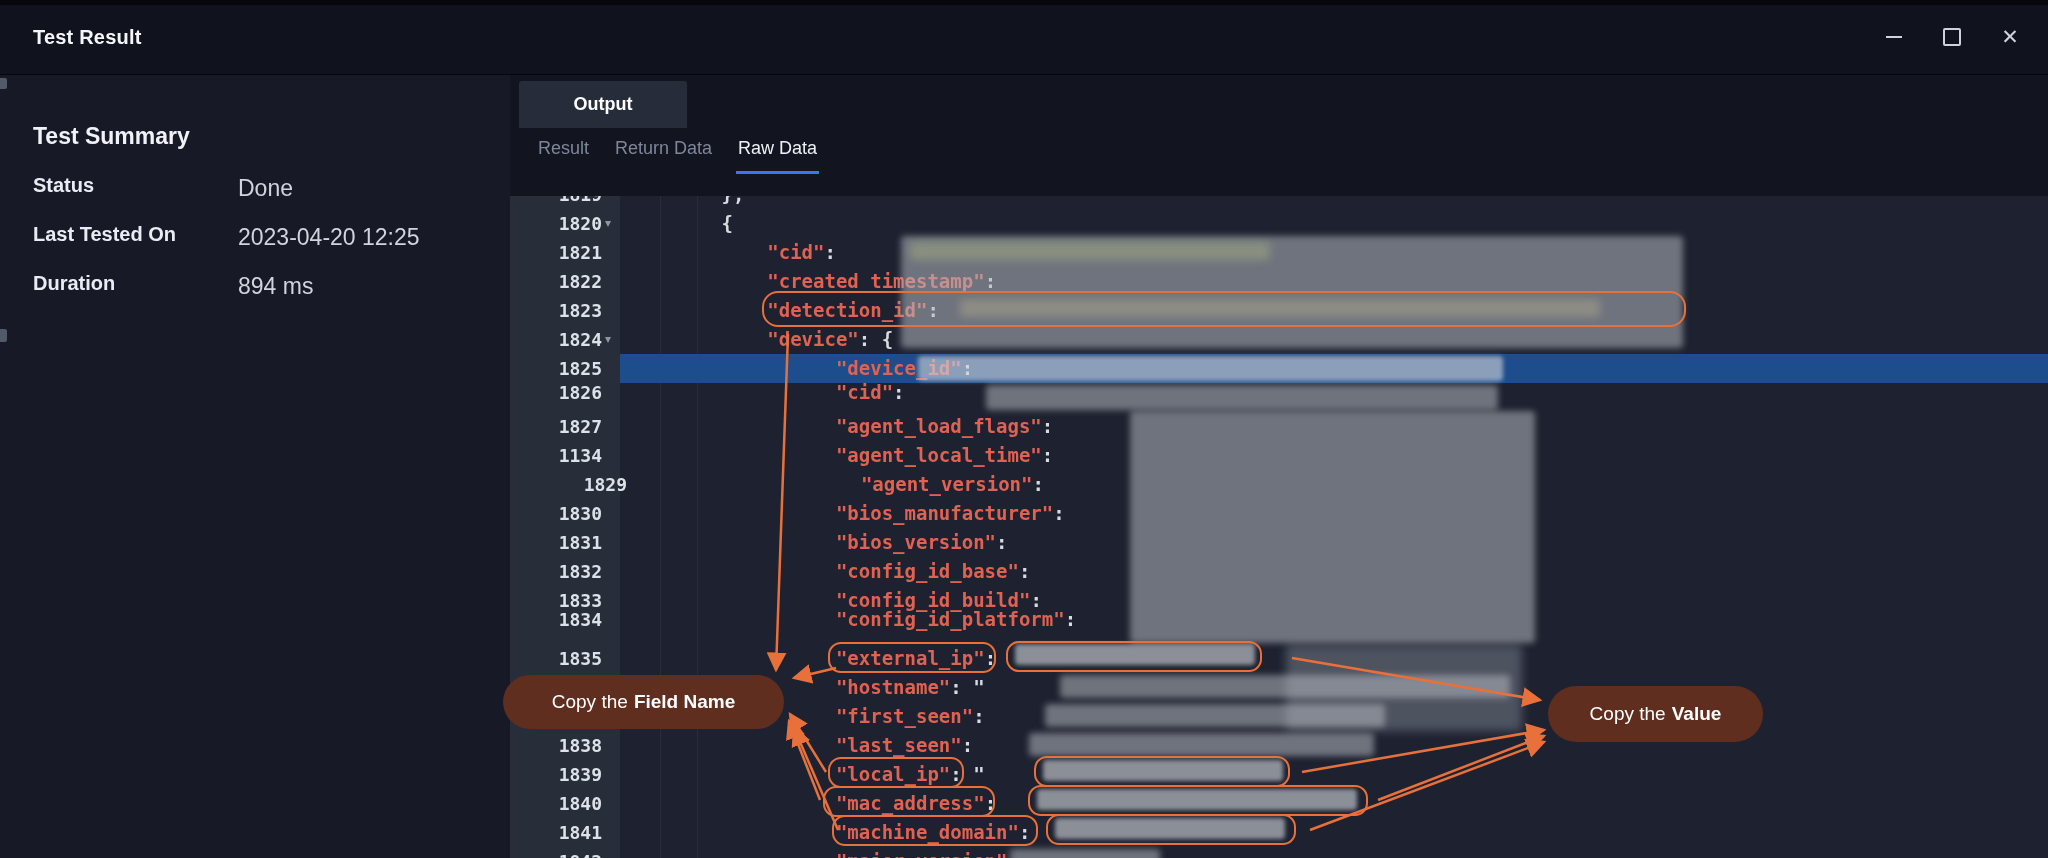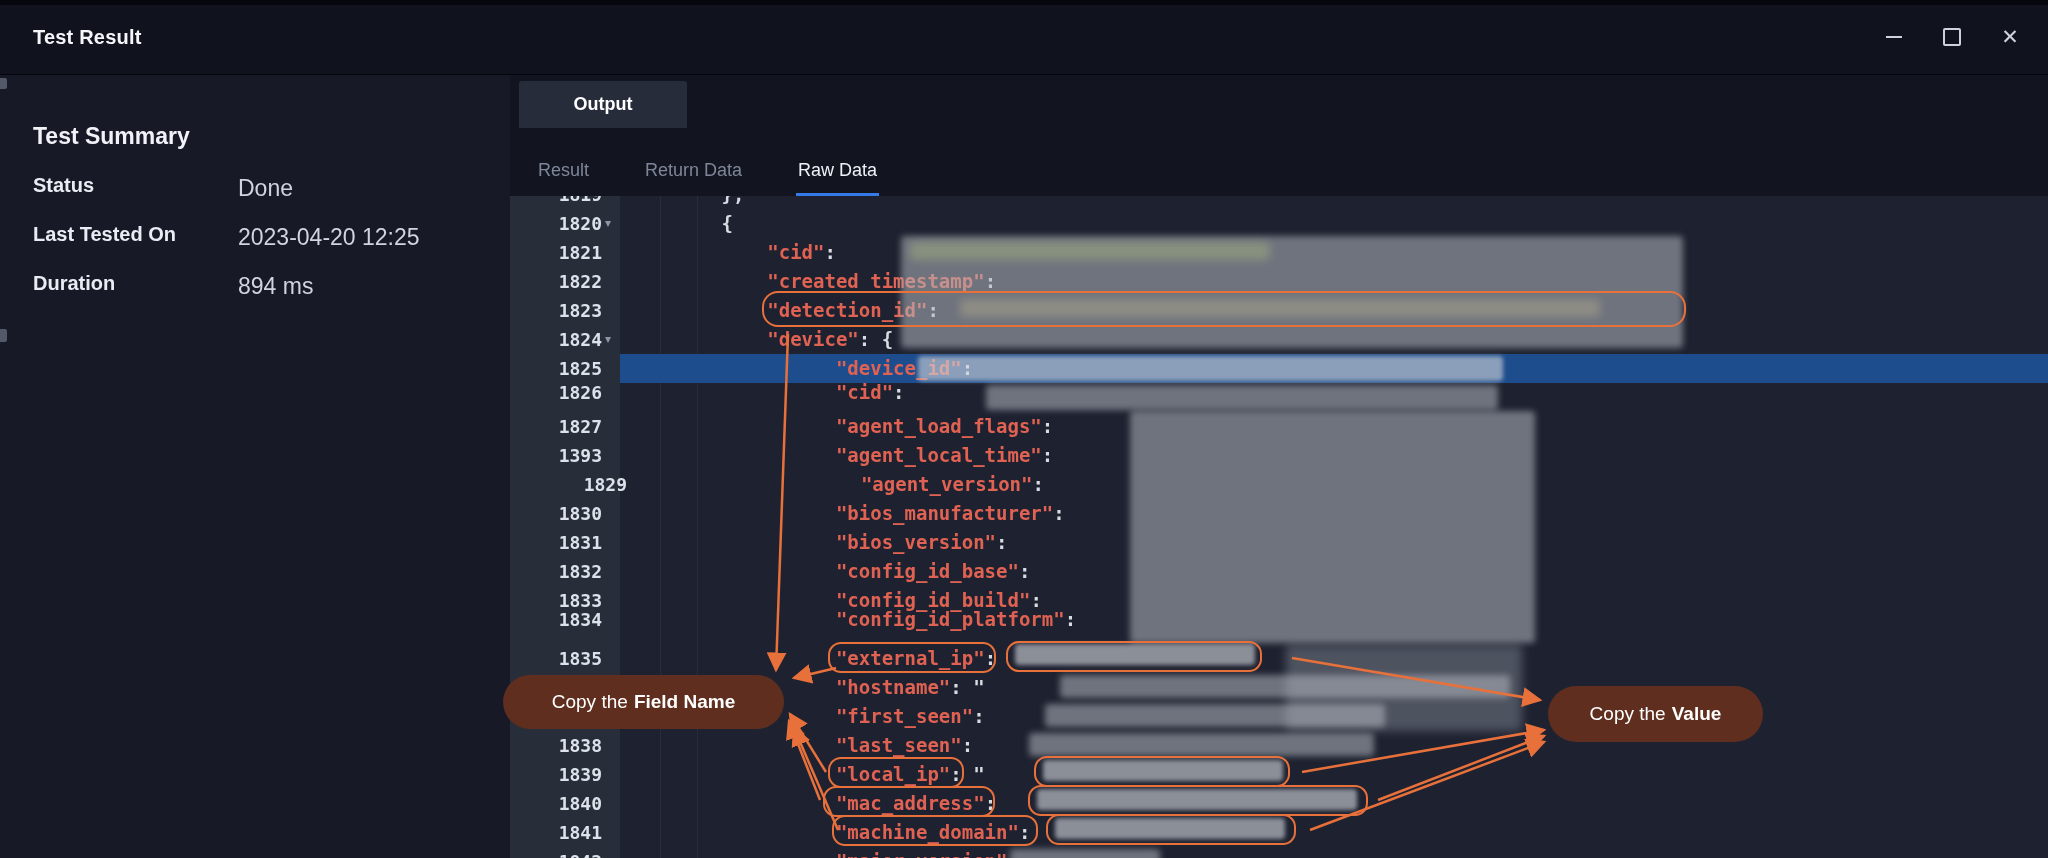--- a/index.html
+++ b/index.html
@@ -24,21 +24,21 @@
   .summary-heading{position:absolute;top:30px;left:33px;font-size:23px;font-weight:700;color:#f0f2f7}
   .summary-rows{position:absolute;top:100px;left:0;right:0}
   .srow{position:relative;height:49px}
   .slabel{position:absolute;left:33px;top:0;font-size:20px;font-weight:700;color:#e9ecf3}
   .svalue{position:absolute;left:238px;top:1px;font-size:23px;color:#cfd4de}
 
   
   .output{position:absolute;left:510px;top:74px;right:0;bottom:0;background:#12151f}
   .primary-tab{position:absolute;left:9px;top:7px;width:168px;height:47px;background:#272c3a;color:#ffffff;
     font-size:18px;font-weight:700;display:flex;align-items:center;justify-content:center;border-radius:3px 3px 0 0}
-  .subtabs{position:absolute;left:0;top:54px;height:68px;display:flex;align-items:flex-end;padding-left:26px;gap:52px}
+  .subtabs{position:absolute;left:0;top:54px;height:68px;display:flex;align-items:flex-start;padding-left:26px;gap:22px}
   .subtab{font-size:18px;color:#7e8699;padding:10px 2px 12px 2px;border-bottom:3px solid transparent}
   .subtab.active{color:#eef1f6;border-bottom-color:#357ae8}
 
   
   .editor{position:absolute;left:0;right:0;top:122px;bottom:0;background:#1e2230;overflow:hidden}
   .gutter{position:absolute;left:0;top:0;bottom:0;width:110px;background:#282d3a;z-index:0}
   .iguide{position:absolute;top:0;bottom:0;width:1px;background:rgba(255,255,255,.05);z-index:1}
   .row{position:absolute;left:0;width:100%;height:29px;z-index:2}
   .row.selected::before{content:"";position:absolute;left:110px;right:0;top:0;bottom:0;background:#1d4d8c}
   .ln{position:absolute;left:0;top:0;width:92px;text-align:right;font-family:"DejaVu Sans Mono",monospace;
@@ -154,21 +154,21 @@
         </div>
         <div class="row" style="top: 170px; margin-top: 12px;">
           <span class="ln">1826</span>
           <span class="codetext"><span class="tok-p">                  </span><span class="tok-key">"cid"</span><span class="tok-p">: </span></span>
         </div>
         <div class="row" style="top: 216px;">
           <span class="ln">1827</span>
           <span class="codetext"><span class="tok-p">                  </span><span class="tok-key">"agent_load_flags"</span><span class="tok-p">: </span></span>
         </div>
         <div class="row" style="top: 245px;">
-          <span class="ln">1393</span>
+          <span class="ln">1134</span>
           <span class="codetext"><span class="tok-p">                  </span><span class="tok-key">"agent_local_time"</span><span class="tok-p">: </span></span>
         </div>
         <div class="row" style="top: 274px; margin-left: 25px;">
           <span class="ln">1829</span>
           <span class="codetext"><span class="tok-p">                  </span><span class="tok-key">"agent_version"</span><span class="tok-p">: </span></span>
         </div>
         <div class="row" style="top: 303px;">
           <span class="ln">1830</span>
           <span class="codetext"><span class="tok-p">                  </span><span class="tok-key">"bios_manufacturer"</span><span class="tok-p">: </span></span>
         </div>

